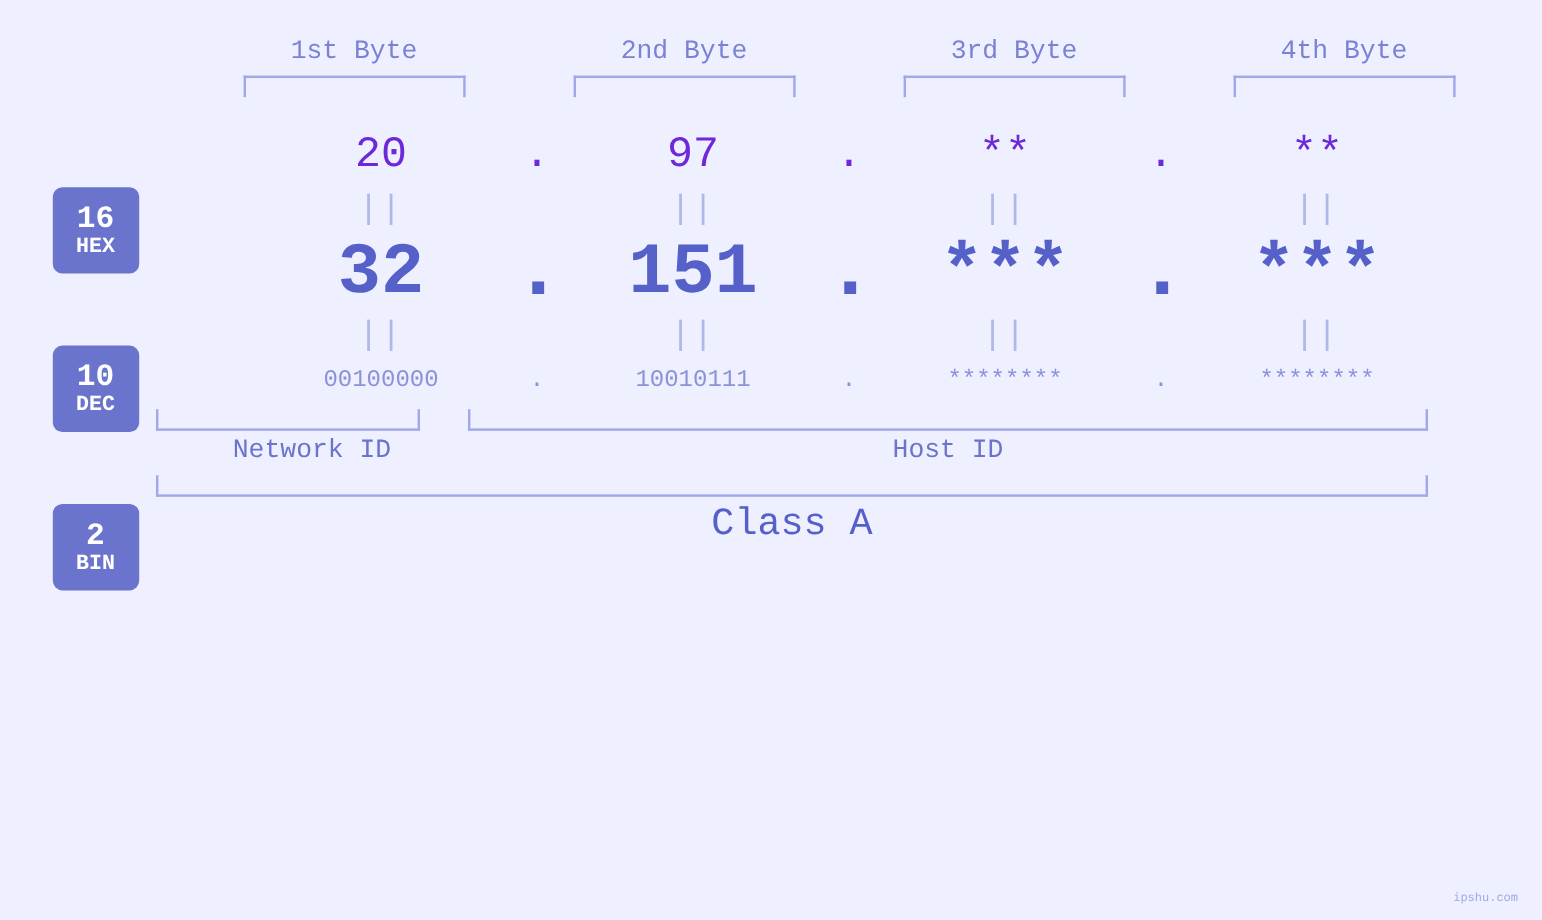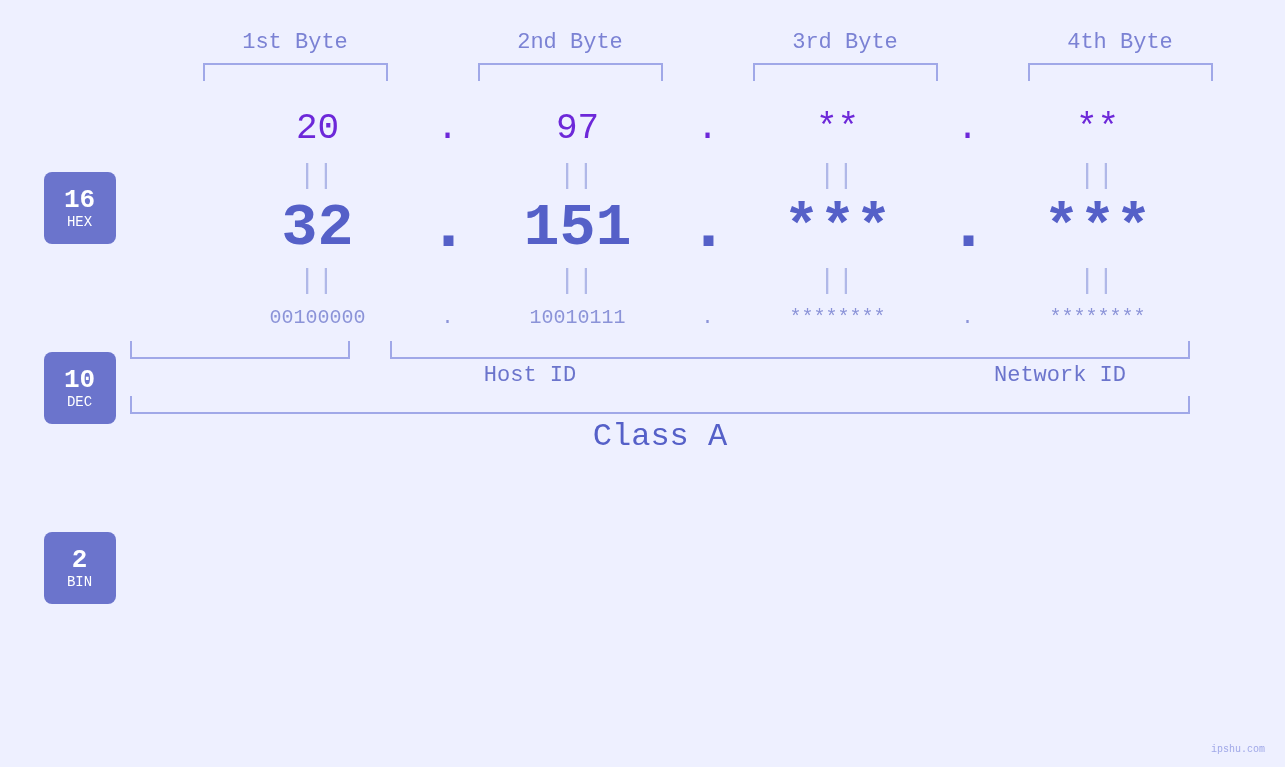--- a/index.html
+++ b/index.html
@@ -69,22 +69,22 @@
       font-family: 'Courier New', Courier, monospace;
     }
 
     .badge-number {
       font-size: 26px;
       font-weight: bold;
       line-height: 1.1;
     }
 
     .badge-label {
-      font-size: 14px;
-      font-weight: normal;
+      font-size: 18px;
+      font-weight: bold;
     }
 
     
     .hex-val {
       color: #6d28d9;
       font-size: 36px;
       font-family: 'Courier New', Courier, monospace;
       text-align: center;
       padding: 8px 0;
       line-height: 1.2;
@@ -163,21 +163,21 @@
       width: 40px;
       text-align: center;
     }
 
     .badges-wrapper {
       width: 130px;
       display: flex;
       flex-direction: column;
       align-items: center;
       padding-top: 20px;
-      gap: 16px;
+      gap: 0;
       padding-left: 29px;
     }
 
   </style>
 </head>
 <body>
 
 <div class="container">
 
   <div class="byte-headers">
@@ -274,22 +274,22 @@
       <div style="display:flex; margin-top:4px; width:1060px;">
 
         <div style="width:220px; height:18px; border:2px solid #a0a8e8; border-top:none;"></div>
 
         <div style="width:40px;"></div>
 
         <div style="flex:1; height:18px; border:2px solid #a0a8e8; border-top:none;"></div>
       </div>
 
       <div style="display:flex; width:1060px; margin-top:4px;">
+        <div style="width:260px; text-align:center; color:#6b74cc; font-size:22px; font-family:'Courier New',Courier,monospace;">Network ID</div>
         <div style="flex:1; text-align:center; color:#6b74cc; font-size:22px; font-family:'Courier New',Courier,monospace;">Host ID</div>
-        <div style="width:260px; text-align:center; color:#6b74cc; font-size:22px; font-family:'Courier New',Courier,monospace;">Network ID</div>
       </div>
 
       <div style="display:flex; width:1060px; margin-top:8px;">
         <div style="width:100%; height:18px; border:2px solid #a0a8e8; border-top:none;"></div>
       </div>
 
       <div style="text-align:center; width:1060px; color:#5560c8; font-size:32px; font-family:'Courier New',Courier,monospace; margin-top:4px;">Class A</div>
 
     </div>
   </div>

